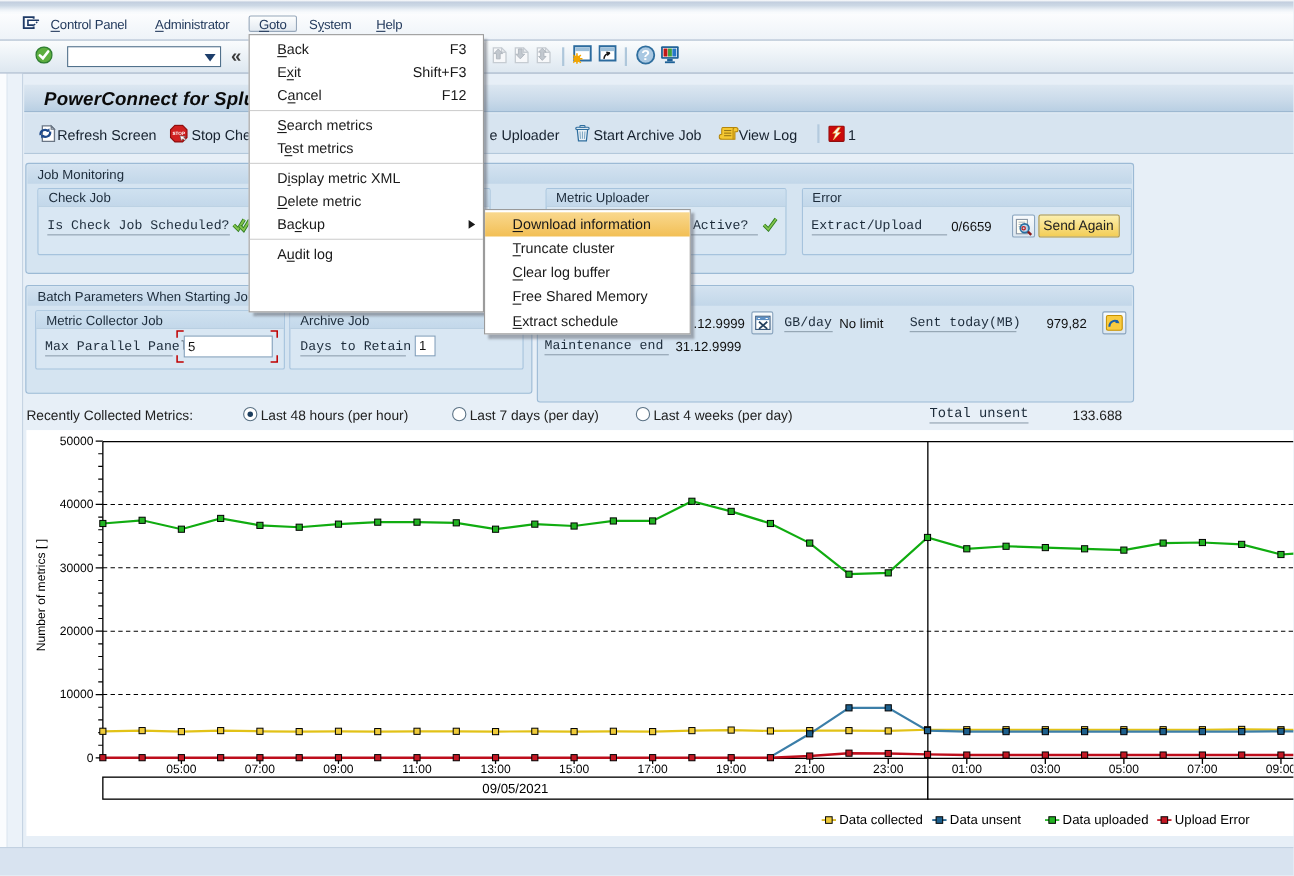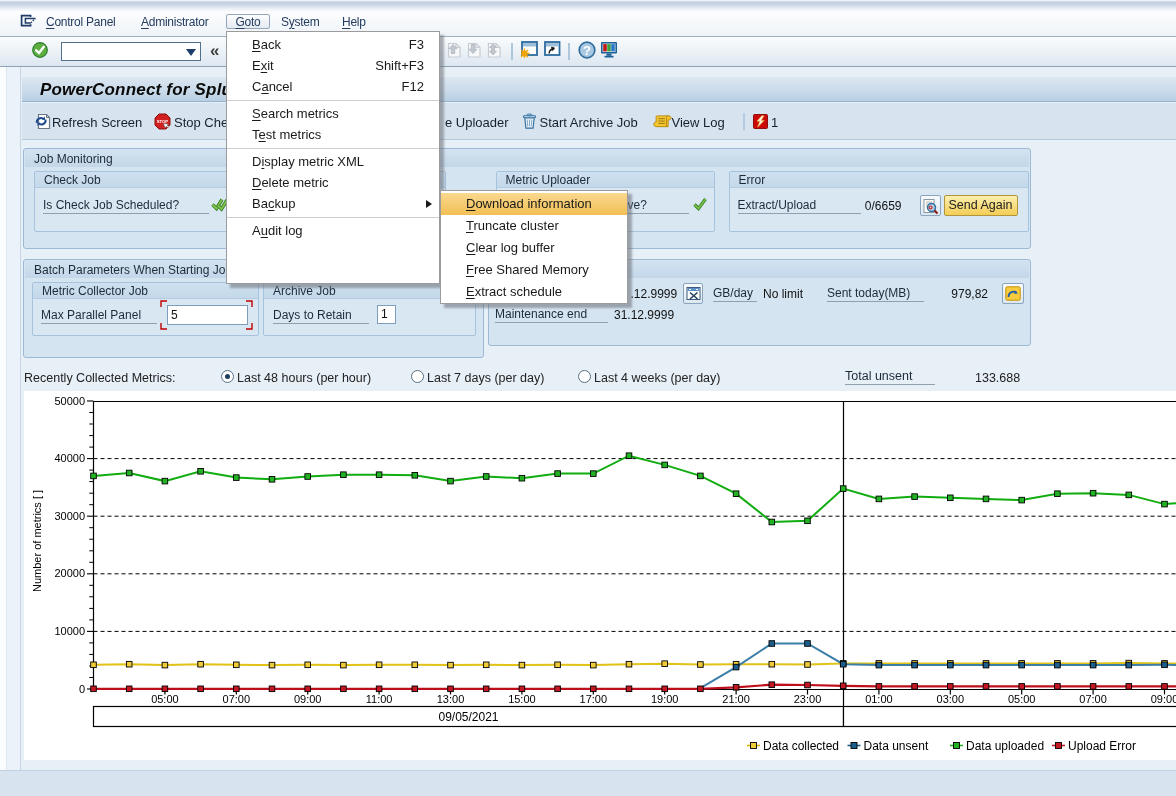--- a/index.html
+++ b/index.html
@@ -39,21 +39,21 @@
 
 
 .panel { position:absolute; background:#d5e4f1; border:1px solid #9cbad5; border-radius:3px; }
 .panel .phead { position:absolute; left:1px; top:1px; right:1px; height:17px;
   background:linear-gradient(#d3e2f0,#c2d7e9); border-radius:2px 2px 0 0; }
 .panel .ptitle { position:absolute; left:10px; top:3px; font-size:12px; color:#1c2b3a; white-space:nowrap; }
 .group { position:absolute; background:#d9e7f3; border:1px solid #a6c3dd; border-radius:2px; }
 .group .ghead { position:absolute; left:0; top:0; right:0; height:16px;
   background:linear-gradient(#cfe1f0,#c3d8ea); border-bottom:1px solid #b5cce0; }
 .group .gtitle { position:absolute; left:9px; top:1px; font-size:12px; color:#1c2b3a; white-space:nowrap; }
-.lbl { position:absolute; border-bottom:1px solid #8fa0ae; color:#1c2b3a; white-space:nowrap; height:16px; }
+.lbl { position:absolute; border-bottom:1px solid #8fa0ae; color:#1c2b3a; white-space:nowrap; height:16px;font-family:Liberation Mono, monospace; }
 .val { position:absolute; color:#111; white-space:nowrap; }
 .inp { position:absolute; background:#fff; border:1px solid #7e9dba; color:#111; padding-left:3px; }
 .sbtn { position:absolute; border:1px solid #8aa4bd; border-radius:2px;
   background:linear-gradient(#f8fbfd,#dce7f0); }
 
 
 .radio { position:absolute; width:13px; height:13px; border-radius:50%; background:#fff; border:1px solid #5a7184; }
 .radio.sel::after { content:""; position:absolute; left:3px; top:3px; width:5px; height:5px; border-radius:50%; background:#1d3e5e; }
 
 
@@ -274,21 +274,21 @@
     </svg>
   </div>
   <div class="group" style="left:239px; top:22px; width:213px; height:54px">
     <div class="ghead"></div>
       <div class="gtitle">Archive Job</div>
     <div class="lbl" style="left:9px; top:25px; width:96px">Days to Retain</div>
     <div class="inp" style="left:113px; top:22px; width:19px; height:19px; line-height:17px">1</div>
   </div>
 </div>
 
-<div class="panel" style="left:488px; top:259px; width:543px; height:87px">
+<div class="panel" style="left:488px; top:259px; width:543px; height:107px">
   <div class="phead"></div>
     <div class="ptitle">Uploader Parameters</div>
   <div class="lbl" style="left:9px; top:26px; width:115px">Maintenance start</div>
   <div class="val" style="left:141.5px; top:27px">.12.9999</div>
   <div class="sbtn" style="left:194px; top:23px; width:20px; height:21px">
     <svg width="15" height="15" viewBox="0 0 15 15" style="margin:2px 0 0 2px">
       <rect x="1" y="1.5" width="13" height="12" fill="#fff" stroke="#3b5a7d" stroke-width="1"></rect>
       <rect x="1.5" y="2" width="12" height="3" fill="#5c8fc4"></rect>
       <path d="M3 3.5 h2 M10 3.5 h2" stroke="#fff" stroke-width="1"></path>
       <path d="M4 6.5 L11.5 13 M11.5 6.5 L4 13" stroke="#25425f" stroke-width="1.6"></path>

